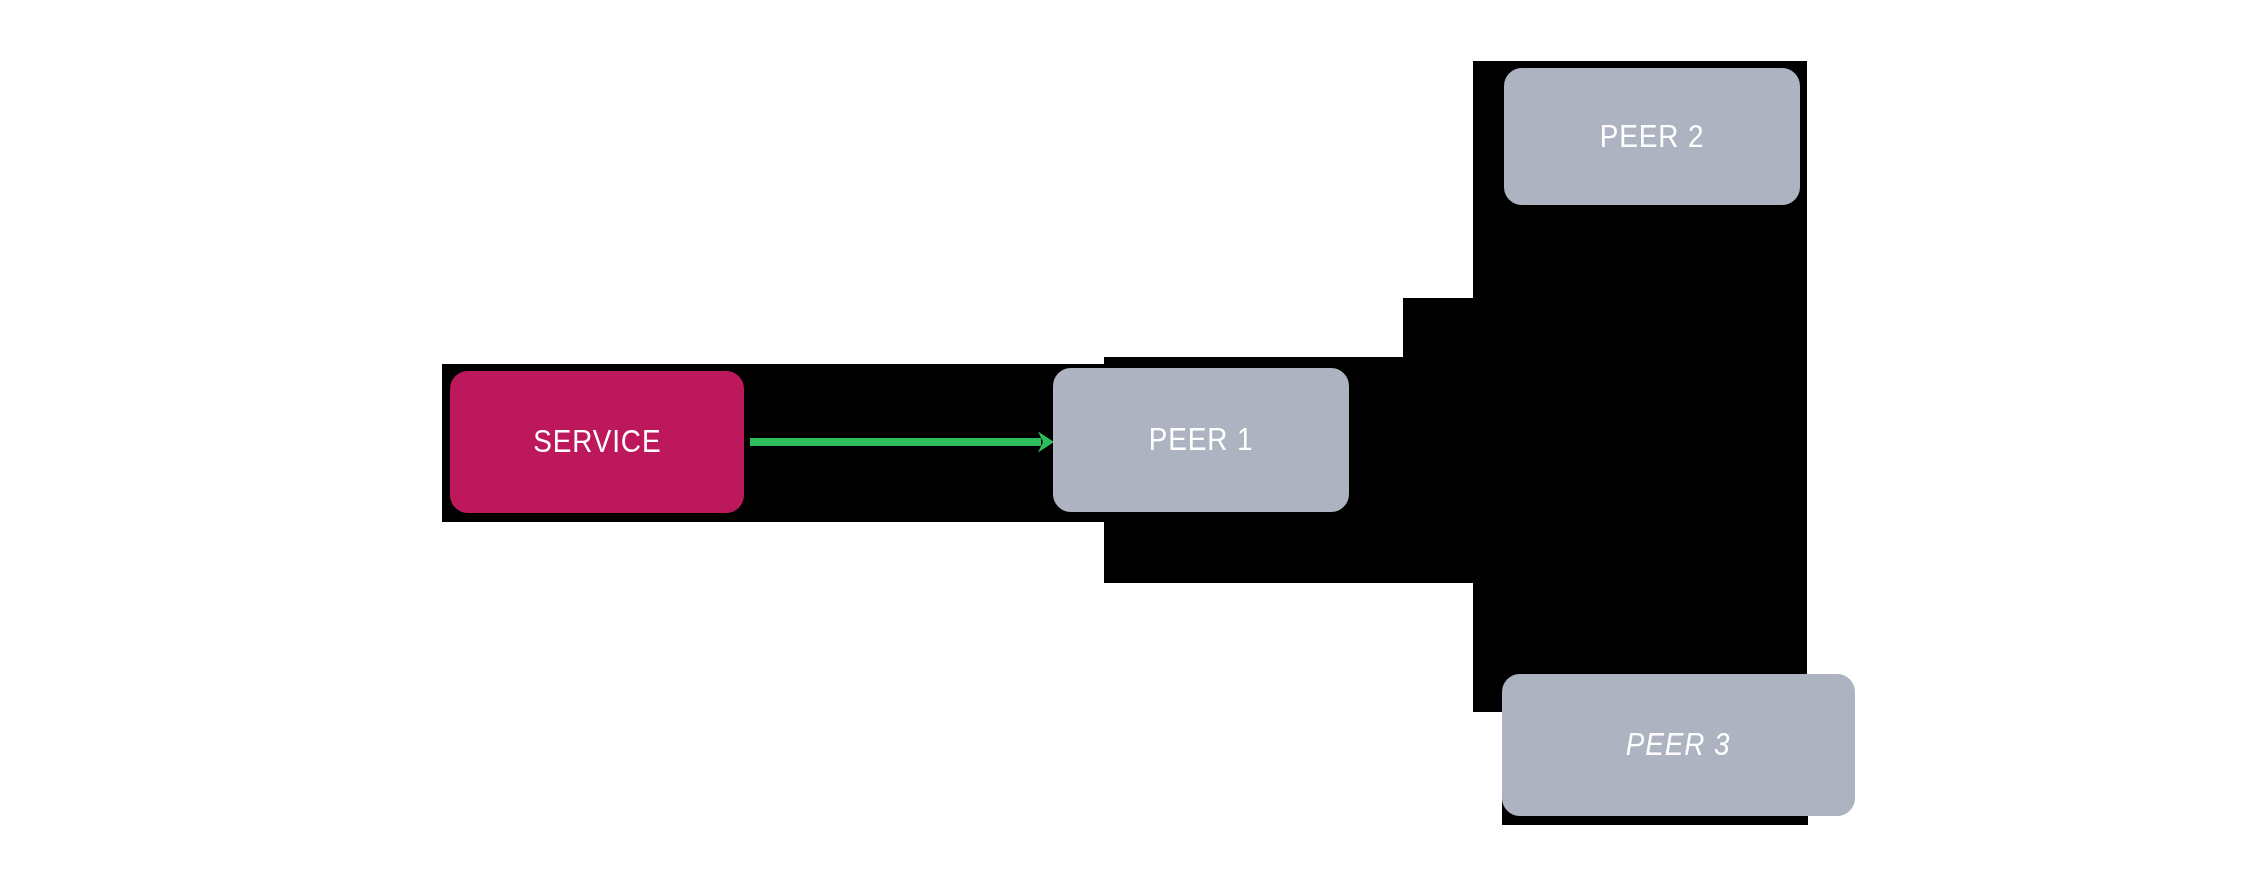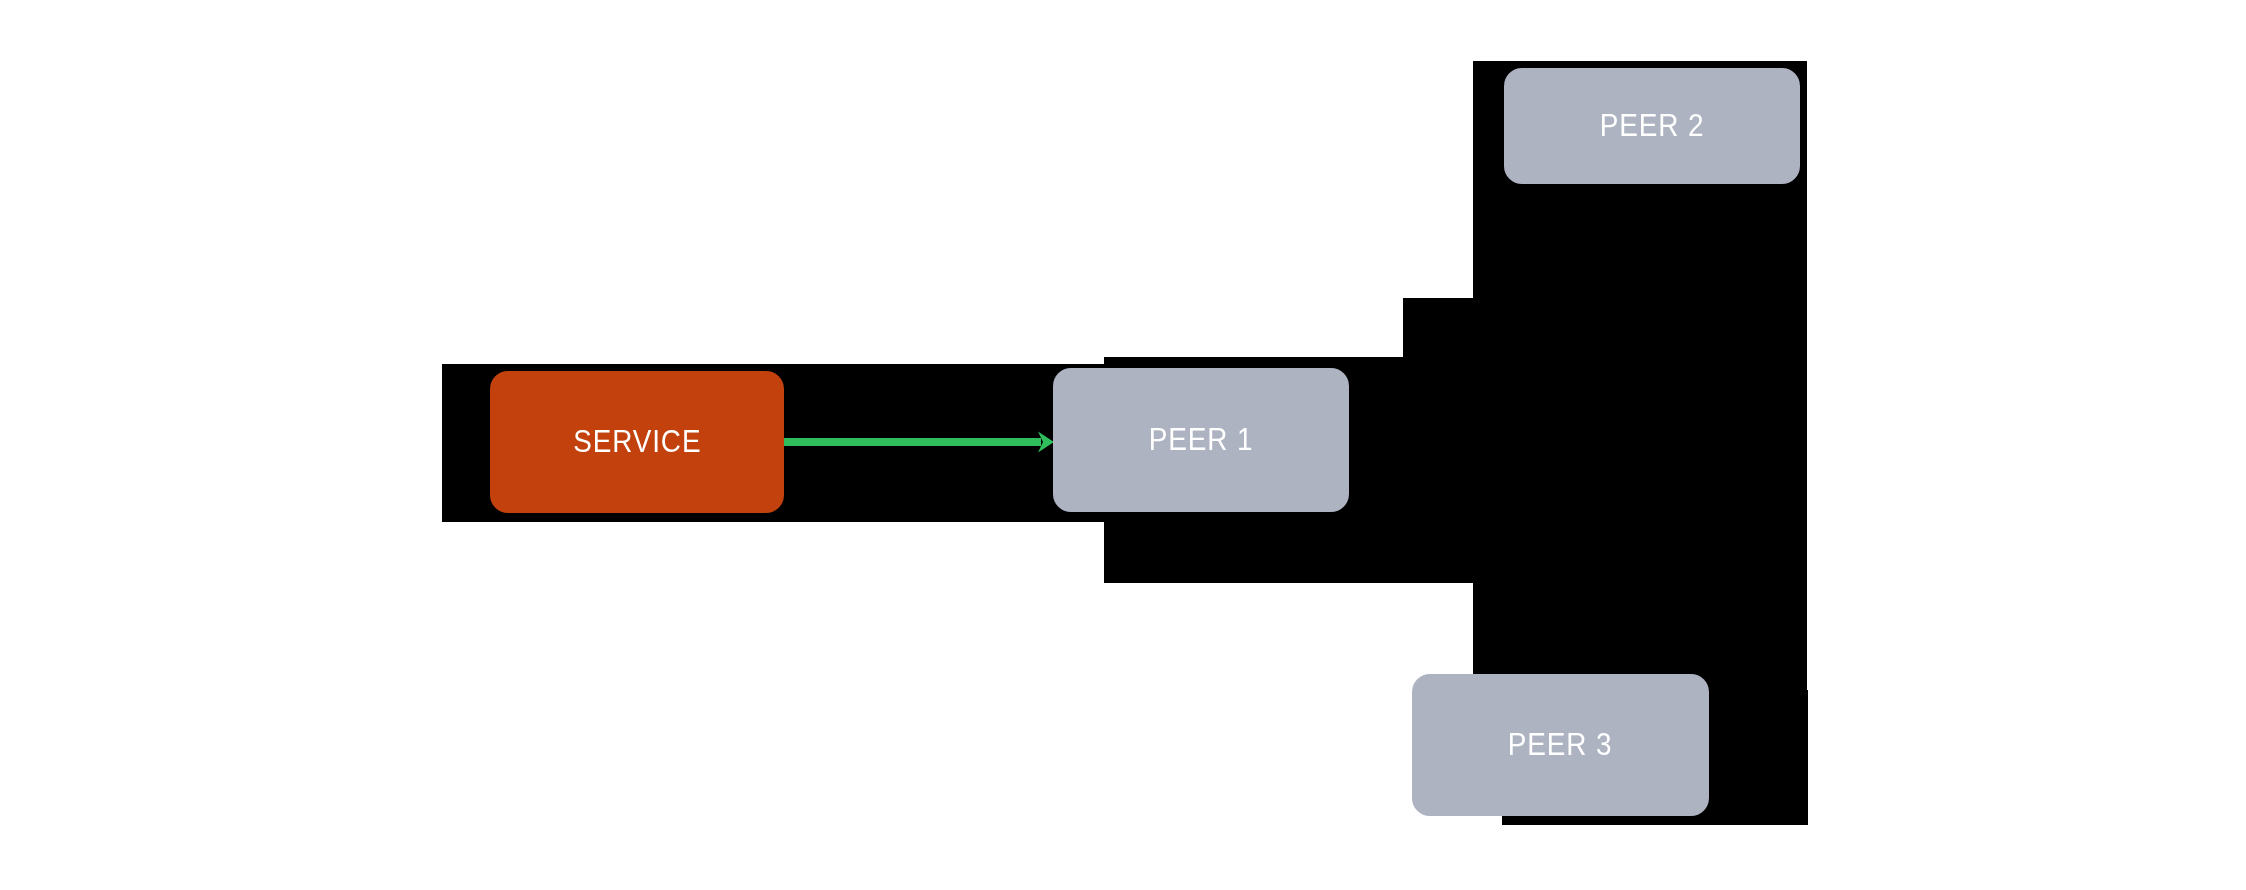--- a/index.html
+++ b/index.html
@@ -28,22 +28,22 @@
 
   .node {
     position: absolute;
     border-radius: 18px;
     display: flex;
     align-items: center;
     justify-content: center;
   }
   .node-service { left: 450px;  top: 371px; width: 294px; height: 142px; background: #8490a5; }
   .node-peer1   { left: 1053px; top: 368px; width: 296px; height: 144px; background: #adb3c1; align-items: center; }
-  .node-peer2   { left: 1504px; top: 68px;  width: 296px; height: 116px; background: #adb3c1; }
-  .node-peer3   { left: 1412px; top: 674px; width: 297px; height: 142px; background: #adb3c1; }
+  .node-peer2   { left: 1504px; top: 68px;  width: 296px; height: 137px; background: #adb3c1; }
+  .node-peer3   { left: 1502px; top: 674px; width: 353px; height: 142px; background: #adb3c1; font-style: italic; }
 
   .node-label {
     color: #ffffff;
     font-size: 31px;
     letter-spacing: 1px;
     transform: scaleX(0.9);
     white-space: nowrap;
     user-select: none;
   }
 
@@ -65,21 +65,21 @@
   <div class="blk band-b" style="background-color: rgb(0, 0, 0);"></div>
   <div class="blk step" style="background-color: rgb(0, 0, 0);"></div>
   <div class="blk column" style="background-color: rgb(0, 0, 0);"></div>
   <div class="blk p3back" style="background-color: rgb(0, 0, 0);"></div>
 
   <svg class="arrow-svg" viewBox="0 0 315 50" xmlns="http://www.w3.org/2000/svg">
     <line x1="6" y1="25" x2="297" y2="25" stroke-width="8" style="stroke: rgb(47, 190, 91);"></line>
     <polygon points="310,25 294,14.5 299,25 294,35.5" style="fill: rgb(47, 190, 91);"></polygon>
   </svg>
 
-  <div class="node node-service" style="background-color: #c2410c; margin-left: 40px;">
+  <div class="node node-service" style="background-color: #be185d;">
     <span class="node-label">SERVICE</span>
   </div>
 
   <div class="node node-peer1" style="background-color: rgb(173, 179, 193);">
     <span class="node-label">PEER 1</span>
   </div>
 
   <div class="node node-peer2" style="background-color: rgb(173, 179, 193);">
     <span class="node-label">PEER 2</span>
   </div>

